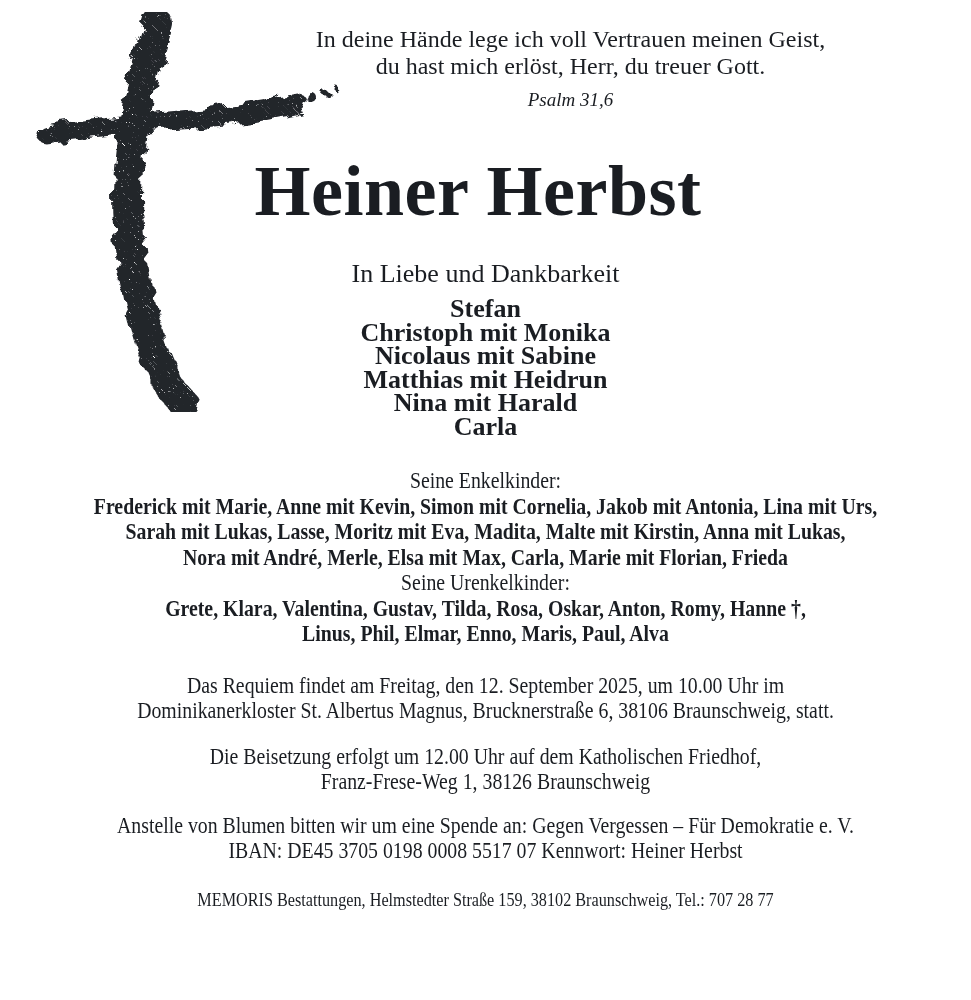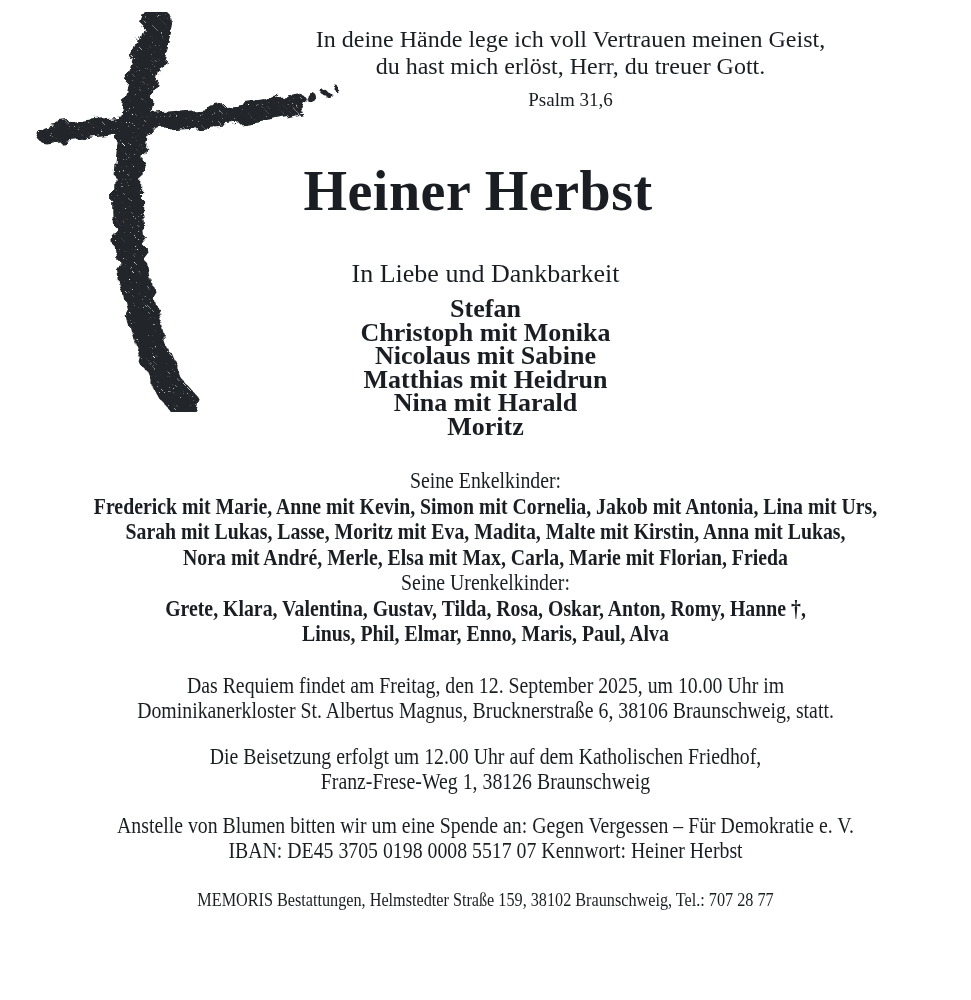--- a/index.html
+++ b/index.html
@@ -23,26 +23,27 @@
     top: 12px;
     pointer-events: none;
   }
   .quote {
     padding-top: 26px;
     padding-left: 170px; 
     font-size: 24px;
     line-height: 27px;
   }
   .quote .psalm {
+    font-style: italic;
     font-size: 19px;
     margin-top: 6px;
   }
   .name {
     margin: 36px 15px 0 0;
-    font-size: 56px;
+    font-size: 72px;
     line-height: 84px;
     font-weight: 700;
     letter-spacing: 0.5px;
   }
   .dates {
     margin-top: 20px;
     font-size: 23px;
     line-height: 26px;
     display: flex;
     justify-content: center;
@@ -117,21 +118,21 @@
 
 
   <div class="intro">In Liebe und Dankbarkeit</div>
 
   <div class="family">
     <div>Stefan</div>
     <div>Christoph mit Monika</div>
     <div>Nicolaus mit Sabine</div>
     <div>Matthias mit Heidrun</div>
     <div>Nina mit Harald</div>
-    <div>Moritz</div>
+    <div>Carla</div>
   </div>
 
   <div class="section-enkel">
     <div class="cond">Seine Enkelkinder:</div>
     <div class="cond bold">Frederick mit Marie, Anne mit Kevin, Simon mit Cornelia, Jakob mit Antonia, Lina mit Urs,</div>
     <div class="cond bold">Sarah mit Lukas, Lasse, Moritz mit Eva, Madita, Malte mit Kirstin, Anna mit Lukas,</div>
     <div class="cond bold">Nora mit André, Merle, Elsa mit Max, Carla, Marie mit Florian, Frieda</div>
   </div>
 
   <div class="section-urenkel">

